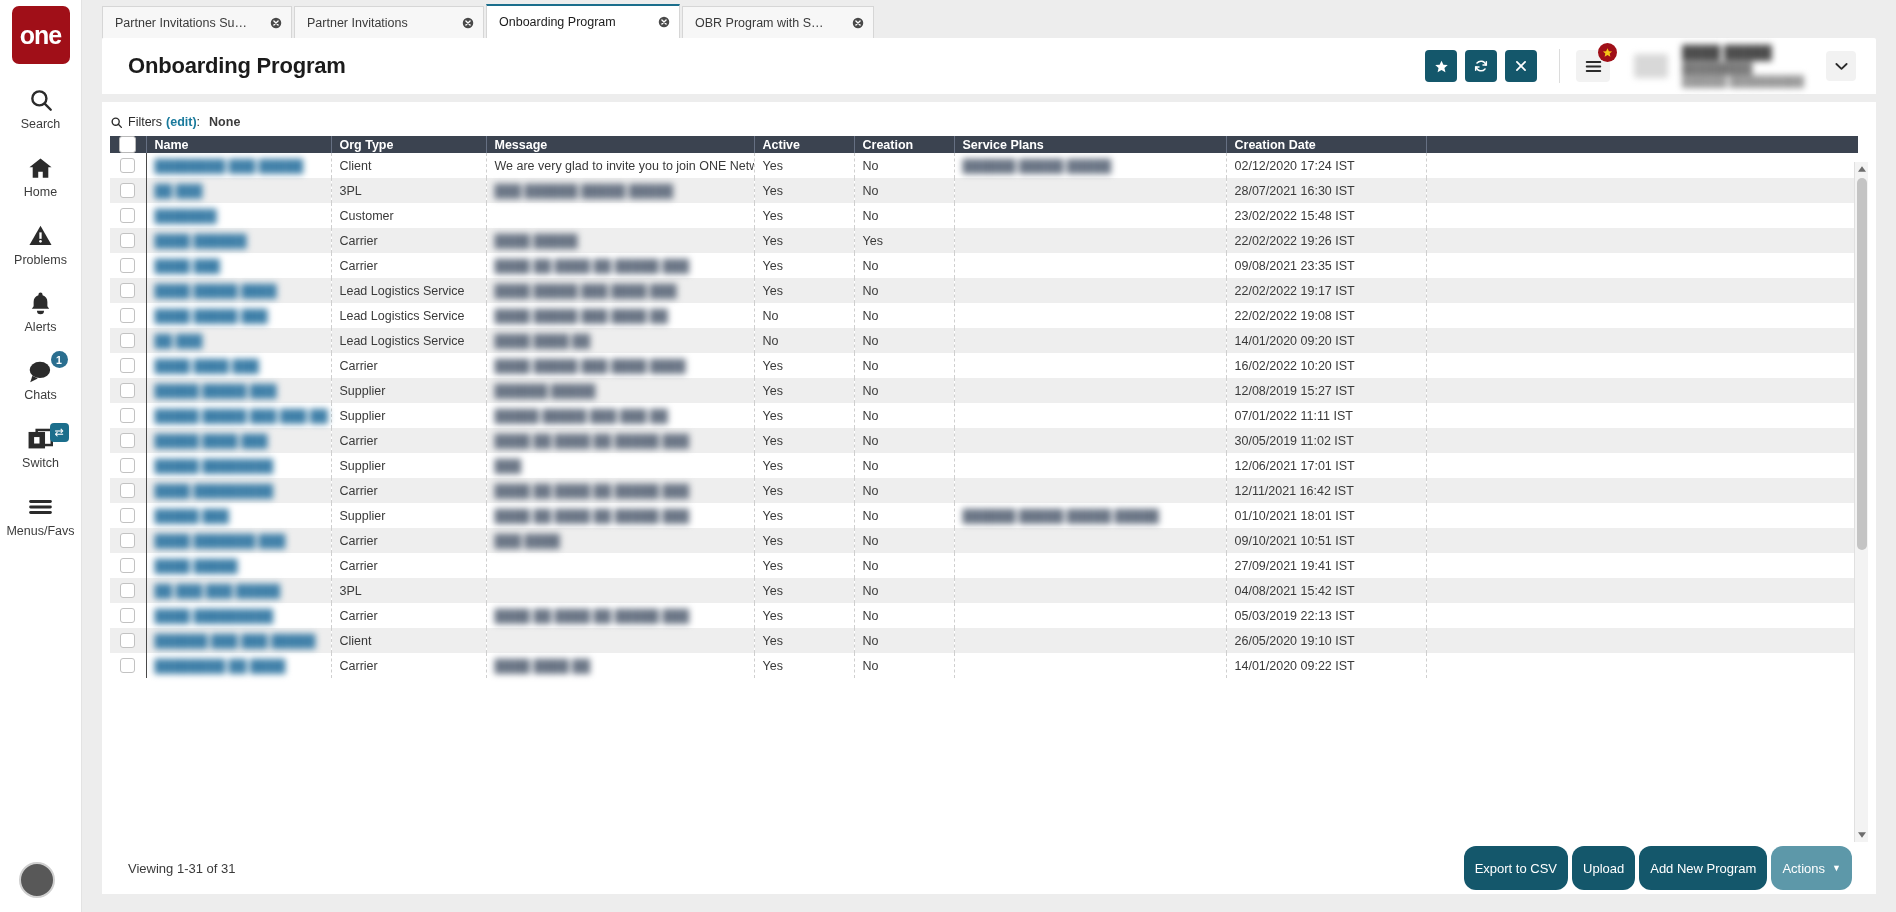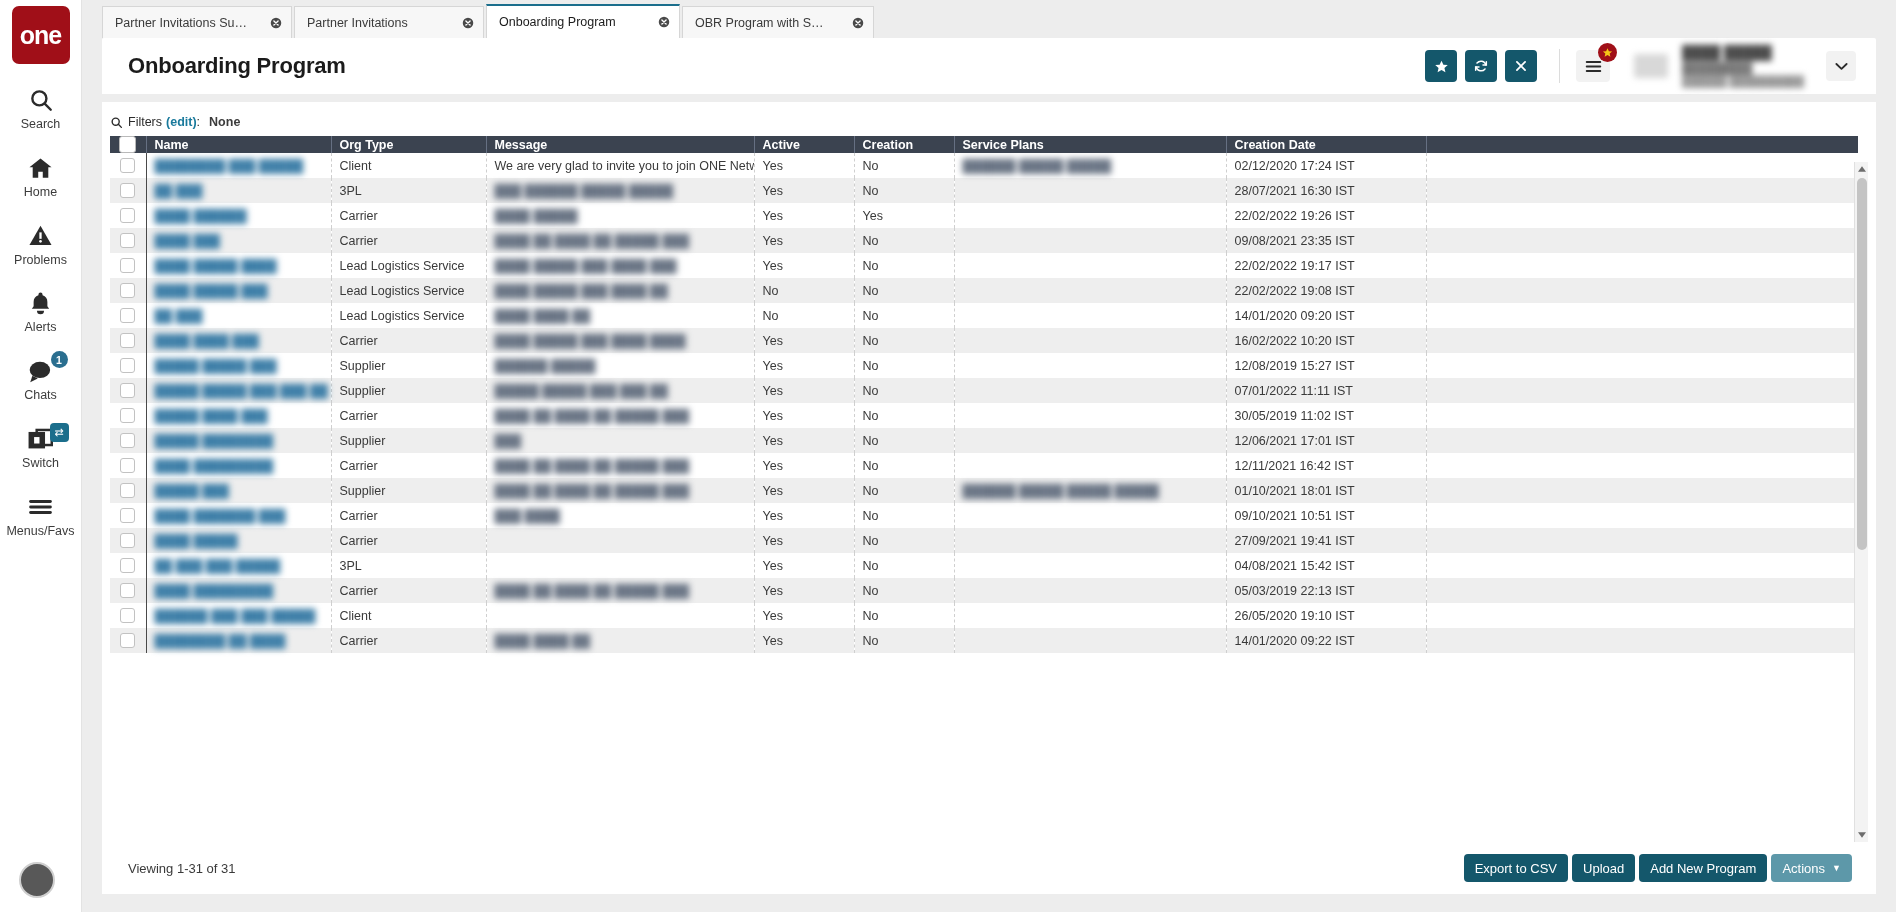--- a/index.html
+++ b/index.html
@@ -183,21 +183,21 @@
   }
 
   
   .footer {
     height: 52px; flex: 0 0 52px; background: #ffffff;
     display: flex; align-items: center; padding: 0 24px 0 26px;
   }
   .viewing { font-size: 13px; color: #3a3a3a; }
   .footer-btns { margin-left: auto; display: flex; align-items: center; }
   .btn {
-    height: 28px; padding: 0 11px; border-radius: 4px; border: none;
+    height: 44px; padding: 0 11px; border-radius: 12px; border: none;
     background: #14576b; color: #ffffff; font-size: 13px;
     font-family: "Liberation Sans", sans-serif; cursor: pointer;
     margin-left: 4px; display: flex; align-items: center; white-space: nowrap;
   }
   .btn.secondary { background: #5d98a9; }
   .caret-dn { margin-left: 7px; font-size: 9px; }
   .bottom-strip { height: 18px; background: #ededed; flex: 0 0 18px; }
 </style>
 </head>
 <body>
@@ -444,20 +444,31 @@
                 <td>3PL</td>
                 <td class="redact">███ ██████ █████ █████</td>
                 <td>Yes</td>
                 <td>No</td>
                 <td></td>
                 <td>28/07/2021 16:30 IST</td>
                 <td></td>
               </tr>
               <tr>
                 <td class="c-check"><span class="row-check"></span></td>
+                <td class="redact-name">███████</td>
+                <td>Customer</td>
+                <td class="redact"></td>
+                <td>Yes</td>
+                <td>No</td>
+                <td></td>
+                <td>23/02/2022 15:48 IST</td>
+                <td></td>
+              </tr>
+              <tr>
+                <td class="c-check"><span class="row-check"></span></td>
                 <td class="redact-name">████ ██████</td>
                 <td>Carrier</td>
                 <td class="redact">████ █████</td>
                 <td>Yes</td>
                 <td>Yes</td>
                 <td></td>
                 <td>22/02/2022 19:26 IST</td>
                 <td></td>
               </tr>
               <tr>

